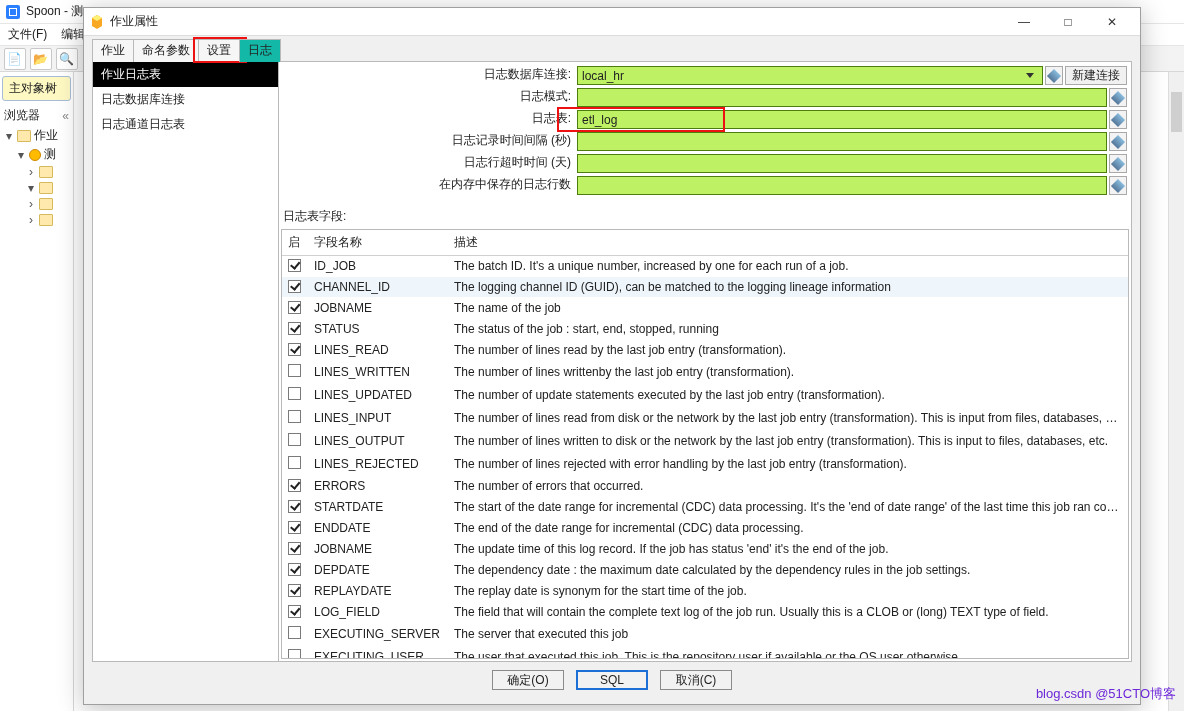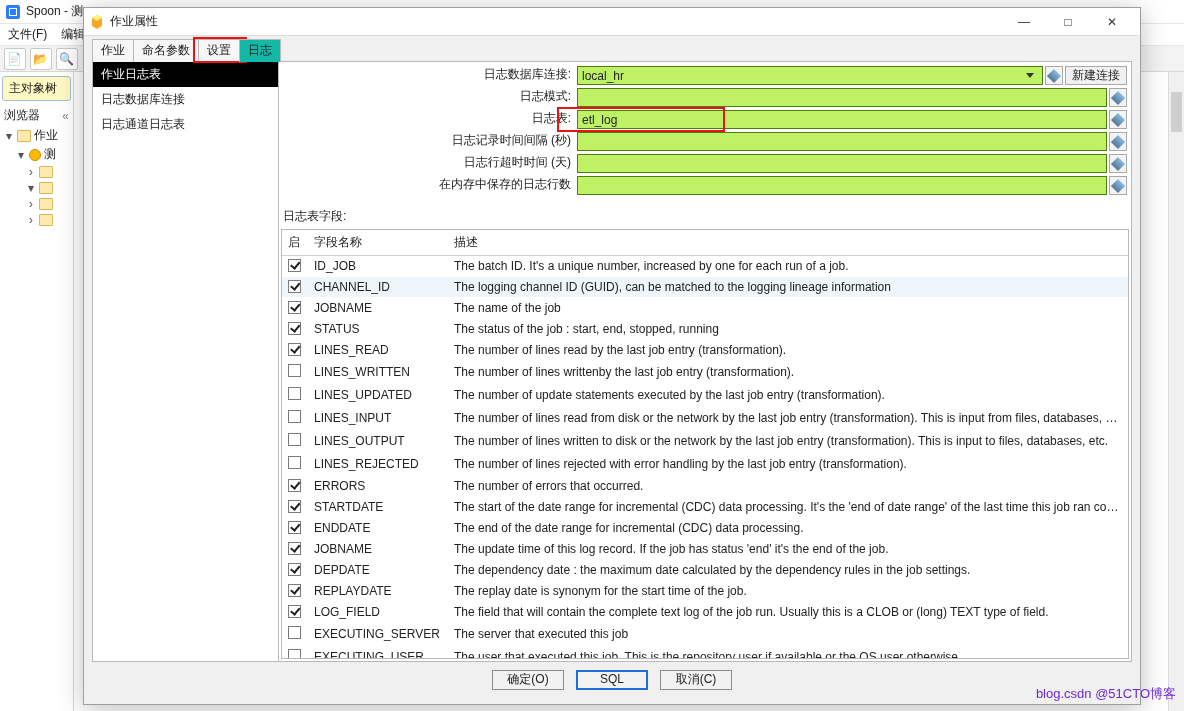--- a/index.html
+++ b/index.html
@@ -77,21 +77,21 @@
   table.grid { width:100%; border-collapse:collapse; table-layout:fixed;}
   table.grid th { text-align:left; font-weight:normal; background:#fff; border-bottom:1px solid #d0d0d0; padding:4px 6px; position:sticky; top:0;}
   table.grid th:first-child{width:26px;}
   table.grid th:nth-child(2){width:140px;}
   table.grid td { padding:3px 6px; border-bottom:1px solid transparent; white-space:nowrap; overflow:hidden; text-overflow:ellipsis;}
   table.grid tr.hover td { background:#eef5fb;}
   .chk { width:13px;height:13px;border:1px solid #7a7a7a;display:inline-flex;align-items:center;justify-content:center;background:#fff;}
   .chk.checked::after{content:"";width:4px;height:7px;border:solid #222;border-width:0 2px 2px 0;transform:rotate(40deg) translate(-0.5px,-1px);}
 
   .dlg-buttons { height:36px; display:flex; justify-content:center; align-items:center; gap:12px;}
-  .dbtn { min-width:72px; height:20px; border:1px solid #8a8a8a; background:#f2f2f2; display:flex;align-items:flex-start;justify-content:center; padding:0 12px;}
+  .dbtn { min-width:72px; height:20px; border:1px solid #8a8a8a; background:#f2f2f2; display:flex;align-items:center;justify-content:center; padding:0 12px;}
   .dbtn.primary { border:2px solid #1c6fd4;}
 
   .watermark { position:absolute; right:8px; bottom:8px; color:#6d28d9; font-size:13px; pointer-events:none;}
   .redbox2 { position:absolute; border:2px solid #e11; pointer-events:none;}
 
   
   .bg-right-scroll { position:absolute; right:0; top:72px; bottom:0; width:16px; background:#f0f0f0; border-left:1px solid #dcdcdc;}
   .bg-right-scroll .thumb{ background:#cfcfcf; height:40px; margin:20px 2px;}
 </style>
 </head>

